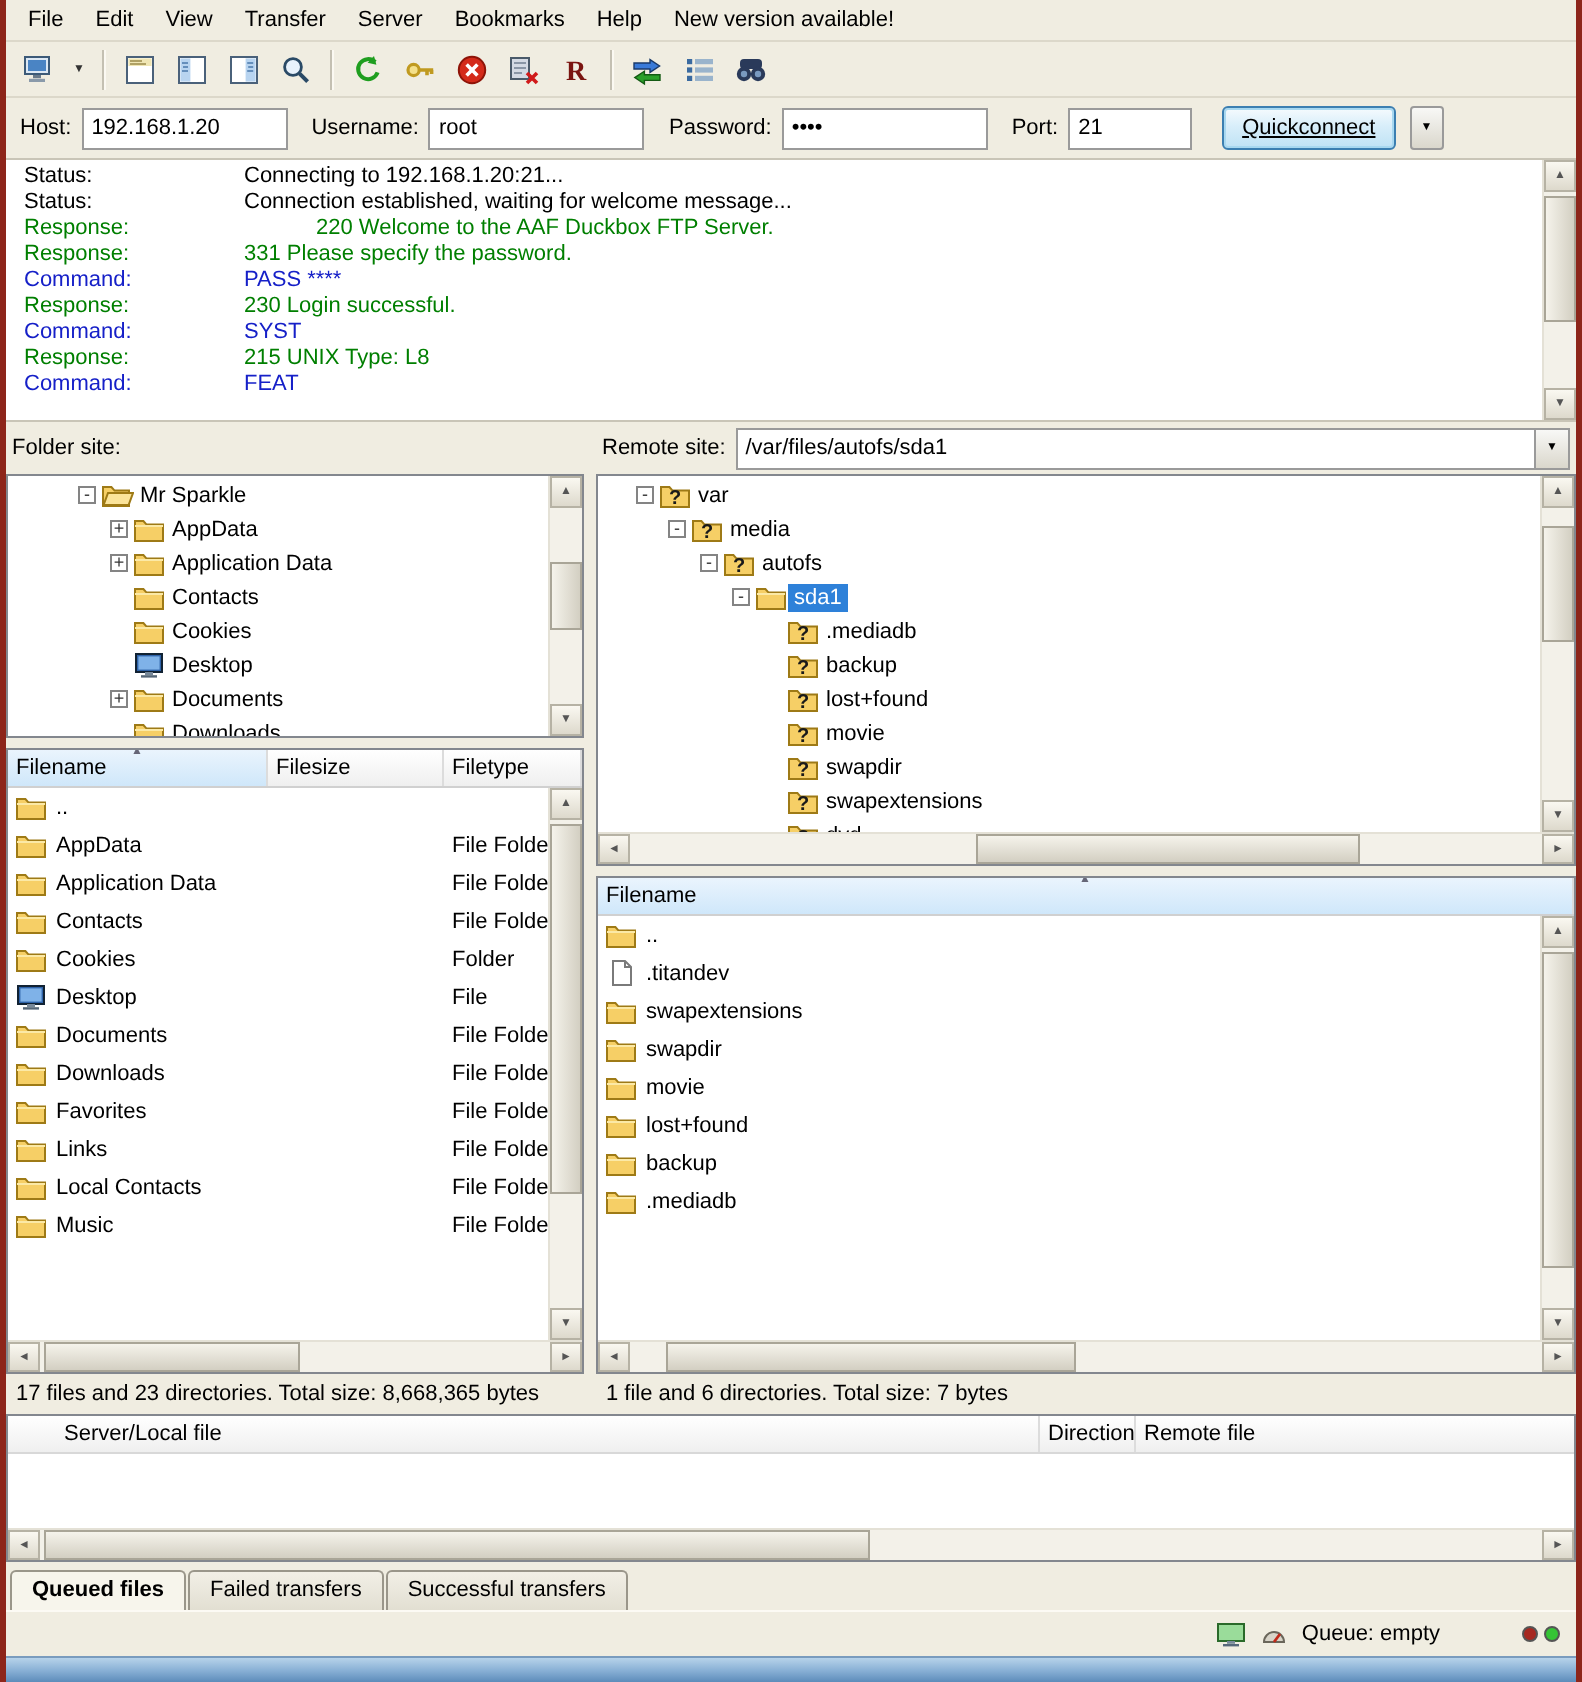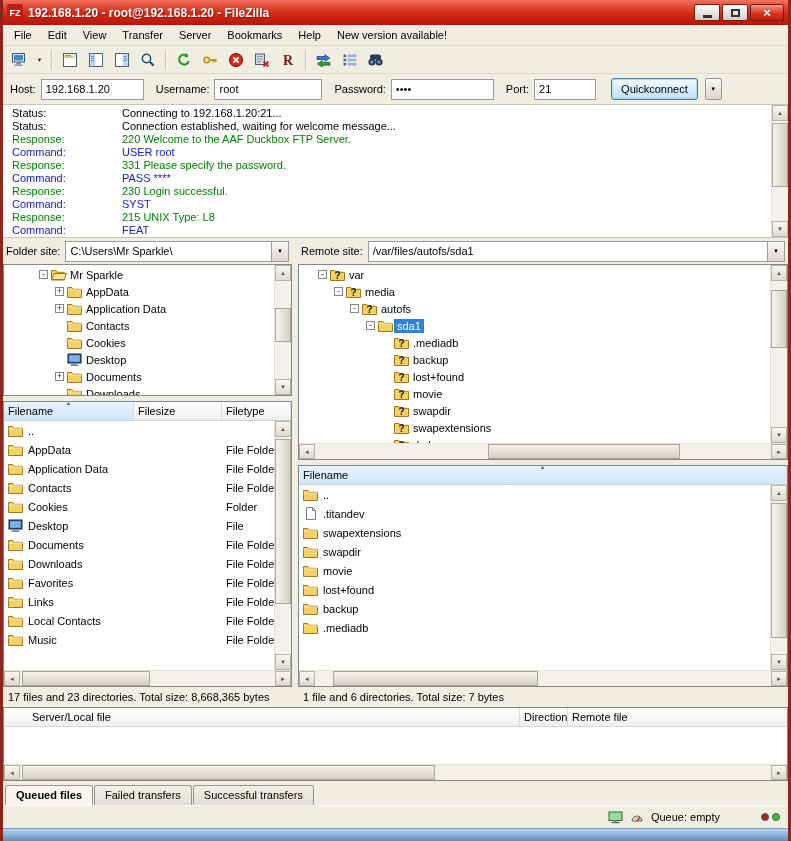--- a/index.html
+++ b/index.html
@@ -19,21 +19,21 @@
 .tool-drop{width:13px;height:23px;display:flex;align-items:center;justify-content:center;font-size:6px;color:#333;}
 .tool-sep{width:1px;height:20px;background:#c4c0b2;margin:0 4px;box-shadow:1px 0 0 #fbf9f2;}
 .quickbar{flex:0 0 31px;display:flex;align-items:center;gap:5px;padding:0 7px;border-bottom:1px solid #c9c5b7;}
 .qc-label{margin-left:7px;}
 .qc-label:first-child{margin-left:0;}
 .qc-input{height:21px;border:1px solid #9a9a9a;background:#fff;padding:0 4px;font-family:"Liberation Sans",sans-serif;font-size:11px;}
 .w-host{width:103px;}
 .w-user{width:108px;}
 .w-pass{width:103px;}
 .w-port{width:62px;}
-.qc-btn{margin-left:10px;height:22px;padding:0 9px;display:flex;align-items:center;border:1px solid #3c7fb1;border-radius:3px;background:linear-gradient(#f6fbfe,#d8eefa 45%,#bfe2f5);box-shadow:0 0 0 1px #a8d8f0 inset;white-space:nowrap;}
+.qc-btn{margin-left:10px;height:22px;padding:0 9px;display:flex;align-items:center;border:1px solid #3c7fb1;border-radius:3px;background:linear-gradient(#f6fbfe,#d8eefa 45%,#bfe2f5);box-shadow:0 0 0 1px #a8d8f0 inset;white-space:nowrap;text-decoration:underline;}
 .qc-drop{width:17px;height:22px;border:1px solid #9a9a9a;border-radius:2px;margin-left:2px;background:linear-gradient(#f8f8f6,#dad7cc);display:flex;align-items:center;justify-content:center;font-size:6px;}
 .log{flex:0 0 131px;background:#fff;display:flex;border-bottom:1px solid #c9c5b7;justify-content:flex-end;}
 .log-lines{flex:1;overflow:hidden;padding:2px 0 0 9px;}
 .log-line{height:13px;line-height:13px;white-space:nowrap;}
 .log-prefix{display:inline-block;width:110px;}
 .main{flex:1;display:flex;min-height:0;}
 .pane-left{flex:0 0 289px;width:289px;display:flex;flex-direction:column;min-height:0;}
 .v-splitter{flex:0 0 6px;}
 .pane-right{flex:1;display:flex;flex-direction:column;min-width:0;min-height:0;}
 .site-bar{flex:0 0 26px;display:flex;align-items:center;gap:5px;padding:0 3px;}
@@ -97,36 +97,20 @@
 .vthumb{position:absolute;left:0;right:0;background:linear-gradient(90deg,#f5f3eb,#d3cfc2);border:1px solid #a9a597;}
 .hthumb{position:absolute;top:0;bottom:0;background:linear-gradient(#f5f3eb,#d3cfc2);border:1px solid #a9a597;}
 .row-icon{display:flex;flex:0 0 16px;}
 .sb-icon{display:flex;}
 </style>
 </head>
 <body>
 
 <div class="window">
 
-  <div class="titlebar">
-    <span class="app-icon"><svg width="16" height="16">
-          <rect width="16" height="16" rx="2" fill="#bf1f10"></rect>
-          <text x="8" y="12" font-size="9" font-weight="bold" fill="#fff" text-anchor="middle" font-family="Liberation Sans,sans-serif">FZ</text>
-        </svg></span>
-    <span class="title-text">192.168.1.20 - root@192.168.1.20 - FileZilla</span>
-    <span class="win-controls">
-      <span class="win-btn">
-          <span class="min-glyph"></span>
-        </span>
-      <span class="win-btn">
-          <span class="max-glyph"></span>
-        </span>
-      <span class="win-btn close">×</span>
-    </span>
-  </div>
 
   <div class="menubar" id="menubar">
       <div class="menu-item">File</div>
       <div class="menu-item">Edit</div>
       <div class="menu-item">View</div>
       <div class="menu-item">Transfer</div>
       <div class="menu-item">Server</div>
       <div class="menu-item">Bookmarks</div>
       <div class="menu-item">Help</div>
       <div class="menu-item">New version available!</div>
@@ -239,22 +223,21 @@
     <span class="qc-label">Port:</span>
     <input class="qc-input w-port" value="21" style="">
     <div class="qc-btn">Quickconnect</div>
     <div class="qc-drop">▼</div>
   </div>
 
   <div class="log">
     <div class="log-lines" id="log-lines">
         <div class="log-line"><span class="log-prefix" style="color: rgb(0, 0, 0);">Status:</span><span style="color: rgb(0, 0, 0);">Connecting to 192.168.1.20:21...</span></div>
         <div class="log-line"><span class="log-prefix" style="color: rgb(0, 0, 0);">Status:</span><span style="color: rgb(0, 0, 0);">Connection established, waiting for welcome message...</span></div>
-        <div class="log-line"><span class="log-prefix" style="color: rgb(0, 127, 0);">Response:</span><span style="color: rgb(0, 127, 0);">220 Welcome to the AAF Duckbox FTP Server.</span></div>
-        <div class="log-line"><span class="log-prefix" style="color: rgb(22, 32, 200);">Command:</span><span style="color: rgb(22, 32, 200);">USER root</span></div>
+        <div class="log-line"><span class="log-prefix" style="color: rgb(0, 127, 0);">Response:</span><span style="color: rgb(0, 127, 0); margin-left: 36px;">220 Welcome to the AAF Duckbox FTP Server.</span></div>
         <div class="log-line"><span class="log-prefix" style="color: rgb(0, 127, 0);">Response:</span><span style="color: rgb(0, 127, 0);">331 Please specify the password.</span></div>
         <div class="log-line"><span class="log-prefix" style="color: rgb(22, 32, 200);">Command:</span><span style="color: rgb(22, 32, 200);">PASS ****</span></div>
         <div class="log-line"><span class="log-prefix" style="color: rgb(0, 127, 0);">Response:</span><span style="color: rgb(0, 127, 0);">230 Login successful.</span></div>
         <div class="log-line"><span class="log-prefix" style="color: rgb(22, 32, 200);">Command:</span><span style="color: rgb(22, 32, 200);">SYST</span></div>
         <div class="log-line"><span class="log-prefix" style="color: rgb(0, 127, 0);">Response:</span><span style="color: rgb(0, 127, 0);">215 UNIX Type: L8</span></div>
         <div class="log-line"><span class="log-prefix" style="color: rgb(22, 32, 200);">Command:</span><span style="color: rgb(22, 32, 200);">FEAT</span></div>
       </div>
     <div class="vscroll">
       <div class="sb-btn">▲</div>
       <div class="vtrack">
@@ -262,24 +245,20 @@
         </div>
       <div class="sb-btn">▼</div>
     </div>
   </div>
 
   <div class="main">
 
     <div class="pane-left">
       <div class="site-bar">
         <span>Folder site:</span>
-        <div class="combo">
-          <span class="combo-text">C:\Users\Mr Sparkle\</span>
-          <span class="combo-btn">▼</span>
-        </div>
       </div>
       <div class="tree-box" id="local-tree-box">
         <div class="tree-items" id="local-tree">
             <div class="tree-item" style="padding-left: 35px;">
               <span class="expander">-</span>
               <span class="tree-icon">
                 <svg width="16" height="13" viewBox="0 0 16 13">
                   <path d="M.5 2.5h4.2l1.6 1.8h7.2v7.7H.5z" fill="#f6cf66" stroke="#9e7a16"></path>
                   <path d="M3 5.5h12.5l-2.2 6H.8z" fill="#fbe49a" stroke="#9e7a16"></path>
                 </svg>

